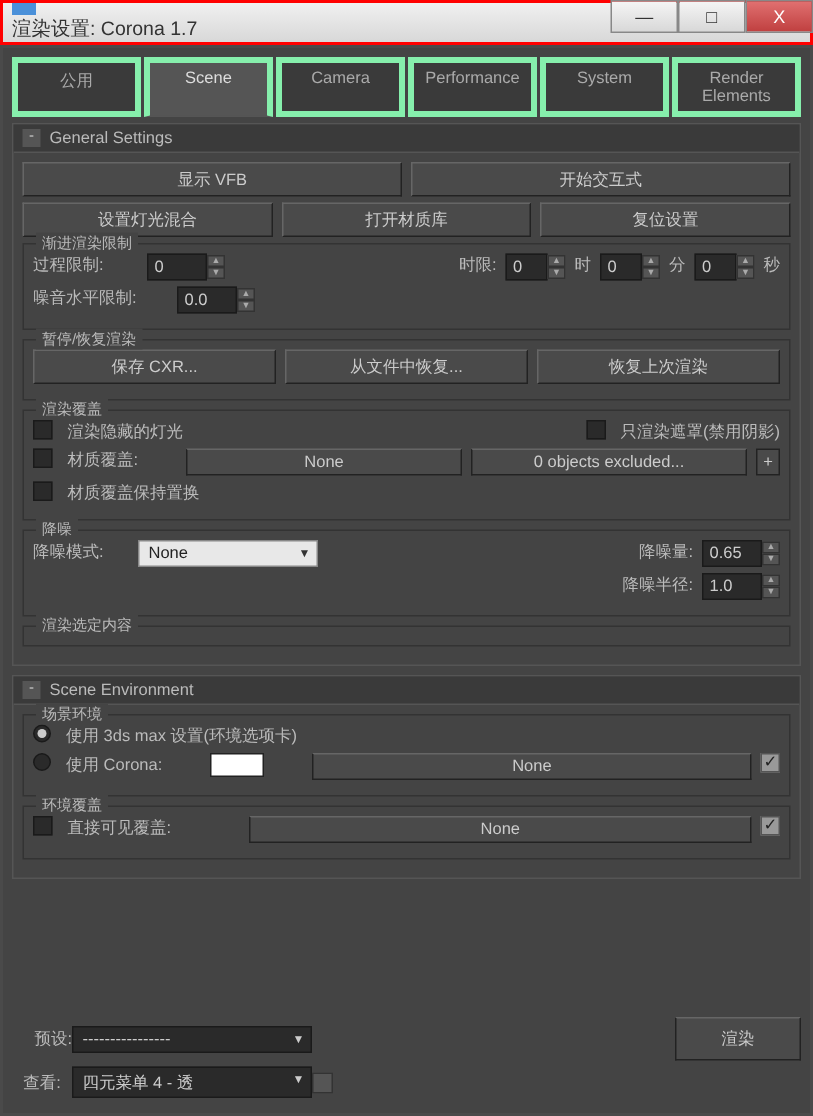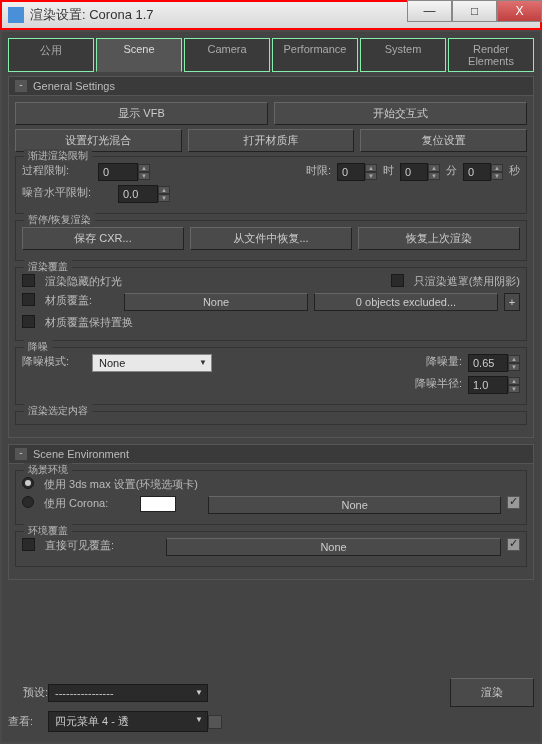--- a/index.html
+++ b/index.html
@@ -1,28 +1,28 @@
 <!DOCTYPE html>
 <html><head>
 <meta charset="utf-8">
 <style>
 * { box-sizing: border-box; margin: 0; padding: 0; font-family: "Microsoft YaHei", Arial, sans-serif; font-size: 11px; }
 body { background: #4a4a4a; width: 542px; height: 744px; overflow: hidden; position: relative; }
 
-.titlebar { height: 30px; background: linear-gradient(#f0f0f0, #d8d8d8); display: flex; align-items: center; padding: 0 6px; border: 2px solid red; }
+.titlebar { height: 30px; background: linear-gradient(#f0f0f0, #d8d8d8); display: flex; align-items: flex-start; padding: 0 6px; border: 2px solid red; flex-direction: column; }
 .titlebar-icon { width: 16px; height: 16px; background: #4a90d9; margin-right: 6px; }
 .titlebar-text { color: #333; font-size: 13px; flex: 1; }
 .winbtns { position: absolute; top: 0; right: 0; display: flex; }
 .winbtn { width: 45px; height: 22px; background: linear-gradient(#f5f5f5, #d8d8d8); border: 1px solid #888; display: flex; align-items: center; justify-content: center; font-size: 12px; color: #333; }
 .winbtn.close { background: linear-gradient(#e07070, #c04040); color: #fff; }
 
 .content { position: absolute; top: 32px; left: 2px; right: 2px; bottom: 2px; background: #444; padding: 6px; }
 
 .tabs { display: flex; gap: 2px; margin-bottom: 4px; }
-.tab { flex: 1; text-align: center; padding: 4px 6px; background: #3a3a3a; color: #aaa; border: 1px solid #86efac; cursor: pointer; }
+.tab { flex: 1; text-align: center; padding: 4px 6px; background: #3a3a3a; color: #aaa; border: 4px solid #86efac; cursor: pointer; }
 .tab.active { background: #555; color: #ddd; border-bottom: 1px solid #555; }
 
 .rollout { border: 1px solid #555; margin-bottom: 6px; background: #444; }
 .rollout-head { background: #3a3a3a; color: #bbb; padding: 3px 6px; display: flex; align-items: center; border-bottom: 1px solid #555; }
 .rollout-head .minus { width: 12px; height: 12px; background: #555; color: #ccc; text-align: center; line-height: 10px; margin-right: 6px; font-size: 10px; }
 .rollout-head .title { flex: 1; text-align: left; color: #bbb; }
 .rollout-body { padding: 6px; }
 
 .btn { background: #4a4a4a; border: 1px solid #222; border-top-color: #666; border-left-color: #666; color: #ccc; padding: 3px 8px; text-align: center; cursor: pointer; display: inline-block; }
 .btn-row { display: flex; gap: 6px; margin-bottom: 4px; }
@@ -250,18 +250,18 @@
   </div>
 
   <div class="footer">
     <div class="row">
       <span class="label" style="width:40px;text-align:right">预设:</span>
       <span class="dd" style="max-width:160px">----------------</span>
       <span style="flex:1"></span>
       <span class="render-btn">渲染</span>
     </div>
     <div class="row">
-      <span class="label" style="width:40px;text-align:left">查看:</span>
+      <span class="label" style="width:40px;text-align:center">查看:</span>
       <span class="dd" style="max-width:160px">四元菜单 4 - 透</span>
       <span class="lock"></span>
     </div>
   </div>
 </div>
 
 </body></html>

